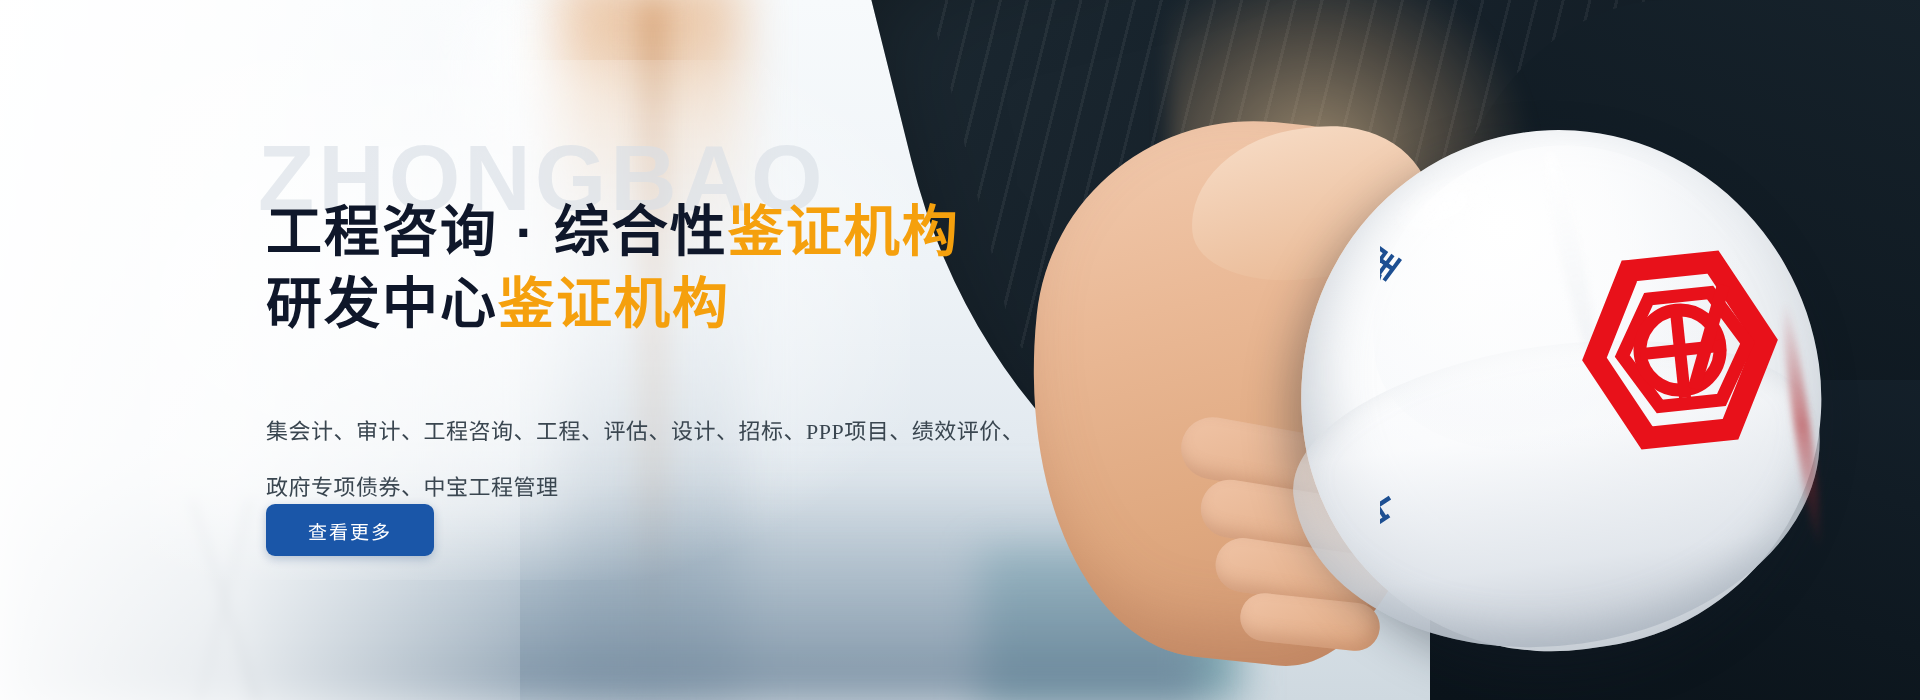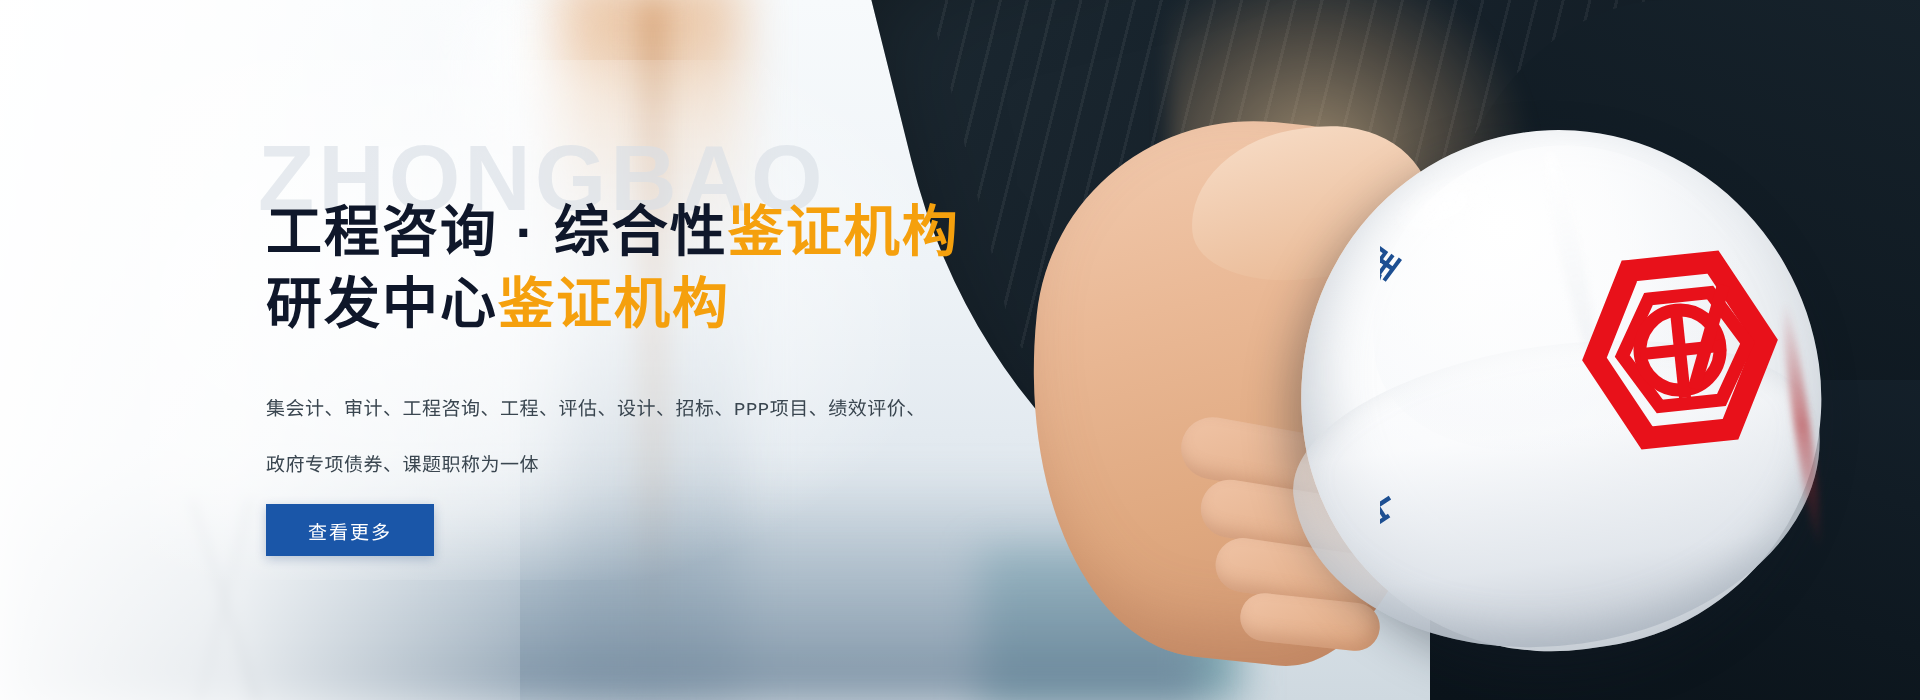--- a/index.html
+++ b/index.html
@@ -180,31 +180,31 @@
 
   .headline{position:absolute;left:266px;top:196px;white-space:nowrap;}
   .headline .line{
     font-size:56px;font-weight:bold;line-height:72px;letter-spacing:2px;
     font-family:"Liberation Sans","DejaVu Sans",sans-serif;
   }
   .c-blue{color:#0f172a;}
   .c-orange{color:#f5a00d;text-align:right;}
 
   .subtitle{
-    position:absolute;left:266px;top:382px;
-    color:#3a4650;font-size:19px;line-height:56px;letter-spacing:.5px;
-    font-family:Liberation Mono, monospace;
+    position:absolute;left:266px;top:404px;
+    color:#3a4650;font-size:22px;line-height:56px;letter-spacing:.5px;
+    font-family:Liberation Serif, serif;
   }
   .subtitle div{white-space:nowrap;}
 
   .cta{
     position:absolute;left:266px;top:504px;
     width:168px;height:52px;
     background:#1a56a8;color:#ffffff;
-    border:none;border-radius:0;
+    border:none;border-radius:9px;
     font-size:19px;letter-spacing:2px;
     font-family:"Liberation Sans","DejaVu Sans",sans-serif;
     cursor:pointer;
     display:flex;align-items:center;justify-content:center;
     box-shadow:0 3px 10px rgba(20,60,120,.25);
   }
 </style>
 </head>
 <body>
 
@@ -268,19 +268,19 @@
       <div class="line">
         <span class="c-blue">工程咨询 · 综合性</span><span class="c-orange">鉴证机构</span>
       </div>
       <div class="line">
         <span class="c-blue">研发中心</span><span class="c-orange">鉴证机构</span>
       </div>
     </div>
 
     <div class="subtitle">
       <div>集会计、审计、工程咨询、工程、评估、设计、招标、PPP项目、绩效评价、</div>
-      <div>政府专项债券、课题职称为一体</div>
+      <div>政府专项债券、中宝工程管理</div>
     </div>
 
     <div class="cta">查看更多</div>
   </div>
 
 </div>
 
 </body></html>

